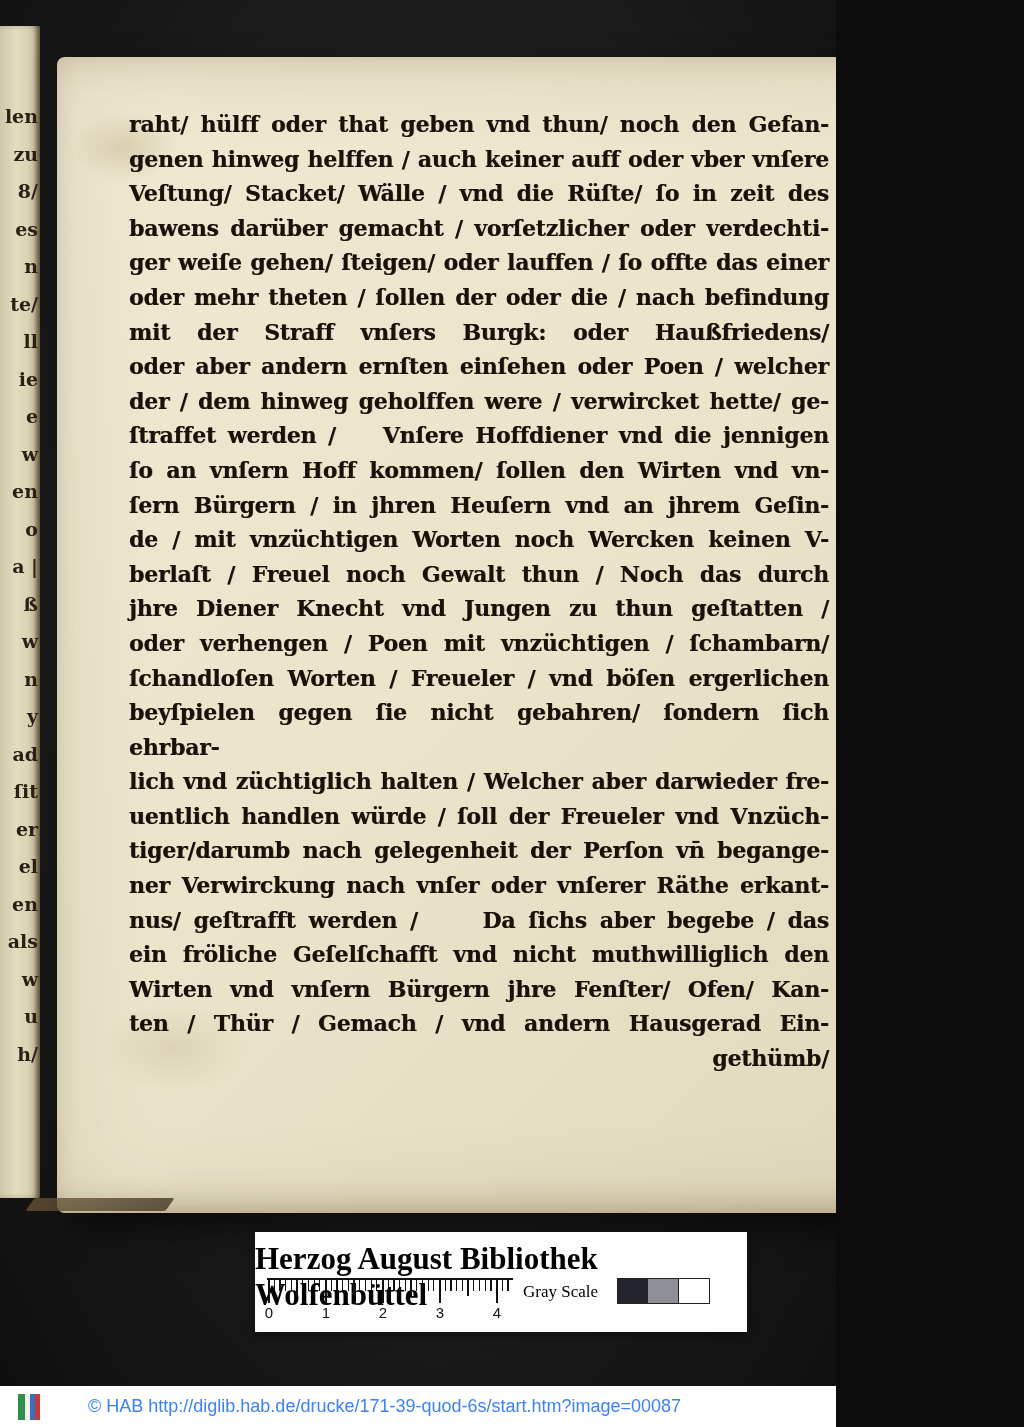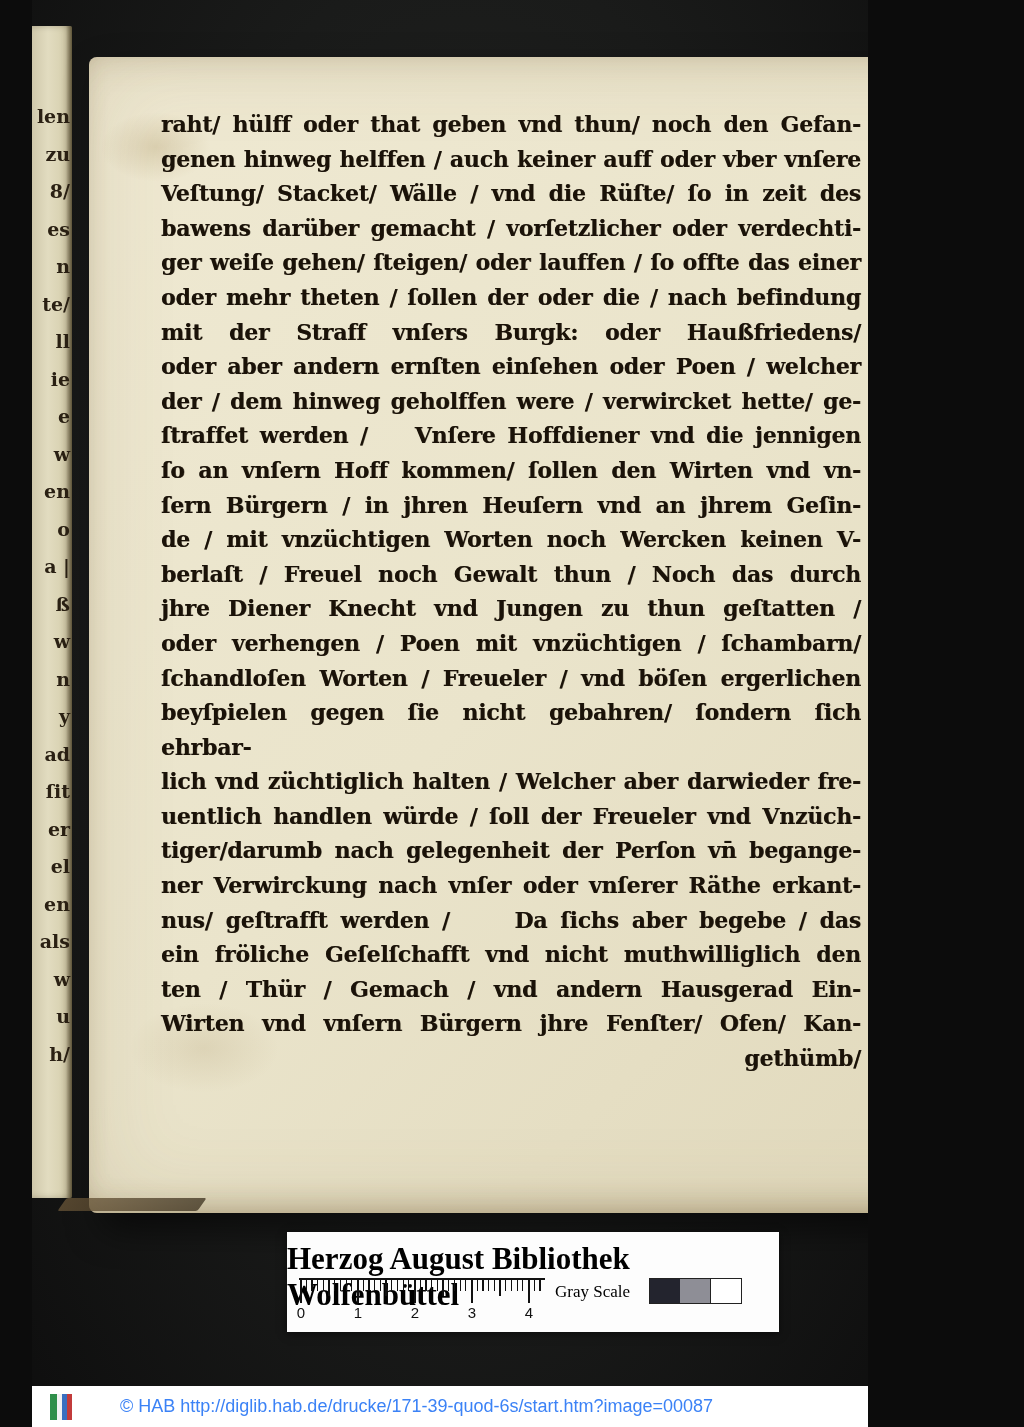--- a/index.html
+++ b/index.html
@@ -1,20 +1,19 @@
 <!DOCTYPE html>
 <html><head>
 <meta charset="utf-8">
 <style>
   html, body { margin:0; padding:0; background:#0c0c0c; }
   .scene {
     position:relative; width:836px; height:1427px; overflow:hidden;
     background: radial-gradient(ellipse at 52% 42%, #242523 0%, #1a1b1a 55%, #0e0e0e 100%);
     font-family:"DejaVu Serif", serif;
-    margin-left:32px;
   }
 
   
   .corner-bar-top {
     position:absolute; left:0; top:28px; width:9px; height:36px;
     background: linear-gradient(to bottom, #3a6fc0 0 25%, #d8d8e8 25% 45%, #c23b3b 45% 70%, #2f8f4a 70% 100%);
   }
   .corner-bar-bottom {
     position:absolute; left:0; top:1132px; width:9px; height:46px;
     background: linear-gradient(to bottom, #2f8f4a 0 30%, #e8e8e8 30% 55%, #c23b3b 55% 80%, #3a6fc0 80% 100%);
@@ -180,22 +179,22 @@
       <div class="tline">jhre Diener Knecht vnd Jungen zu thun geſtatten /</div>
       <div class="tline">oder verhengen / Poen mit vnzüchtigen / ſchambarn/</div>
       <div class="tline">ſchandloſen Worten / Freueler / vnd böſen ergerlichen</div>
       <div class="tline">beyſpielen gegen ſie nicht gebahren/ ſondern ſich ehrbar-</div>
       <div class="tline">lich vnd züchtiglich halten / Welcher aber darwieder fre-</div>
       <div class="tline">uentlich handlen würde / ſoll der Freueler vnd Vnzüch-</div>
       <div class="tline">tiger/darumb nach gelegenheit der Perſon vn̄ begange-</div>
       <div class="tline">ner Verwirckung nach vnſer oder vnſerer Räthe erkant-</div>
       <div class="tline">nus/ geſtrafft werden /&nbsp;&nbsp;&nbsp;&nbsp;&nbsp;Da ſichs aber begebe / das</div>
       <div class="tline">ein fröliche Geſelſchafft vnd nicht muthwilliglich den</div>
+      <div class="tline">Wirten vnd vnſern Bürgern jhre Fenſter/ Ofen/ Kan-</div>
       <div class="tline">ten / Thür / Gemach / vnd andern Hausgerad Ein-</div>
-      <div class="tline">Wirten vnd vnſern Bürgern jhre Fenſter/ Ofen/ Kan-</div>
       <div class="tline last">gethümb/</div>
     </div>
   </div>
 
   <div class="book-edge"></div>
 
   <div class="footer-panel">
     <div class="panel-title">Herzog August Bibliothek Wolfenbüttel</div>
 
     <div class="ruler">

